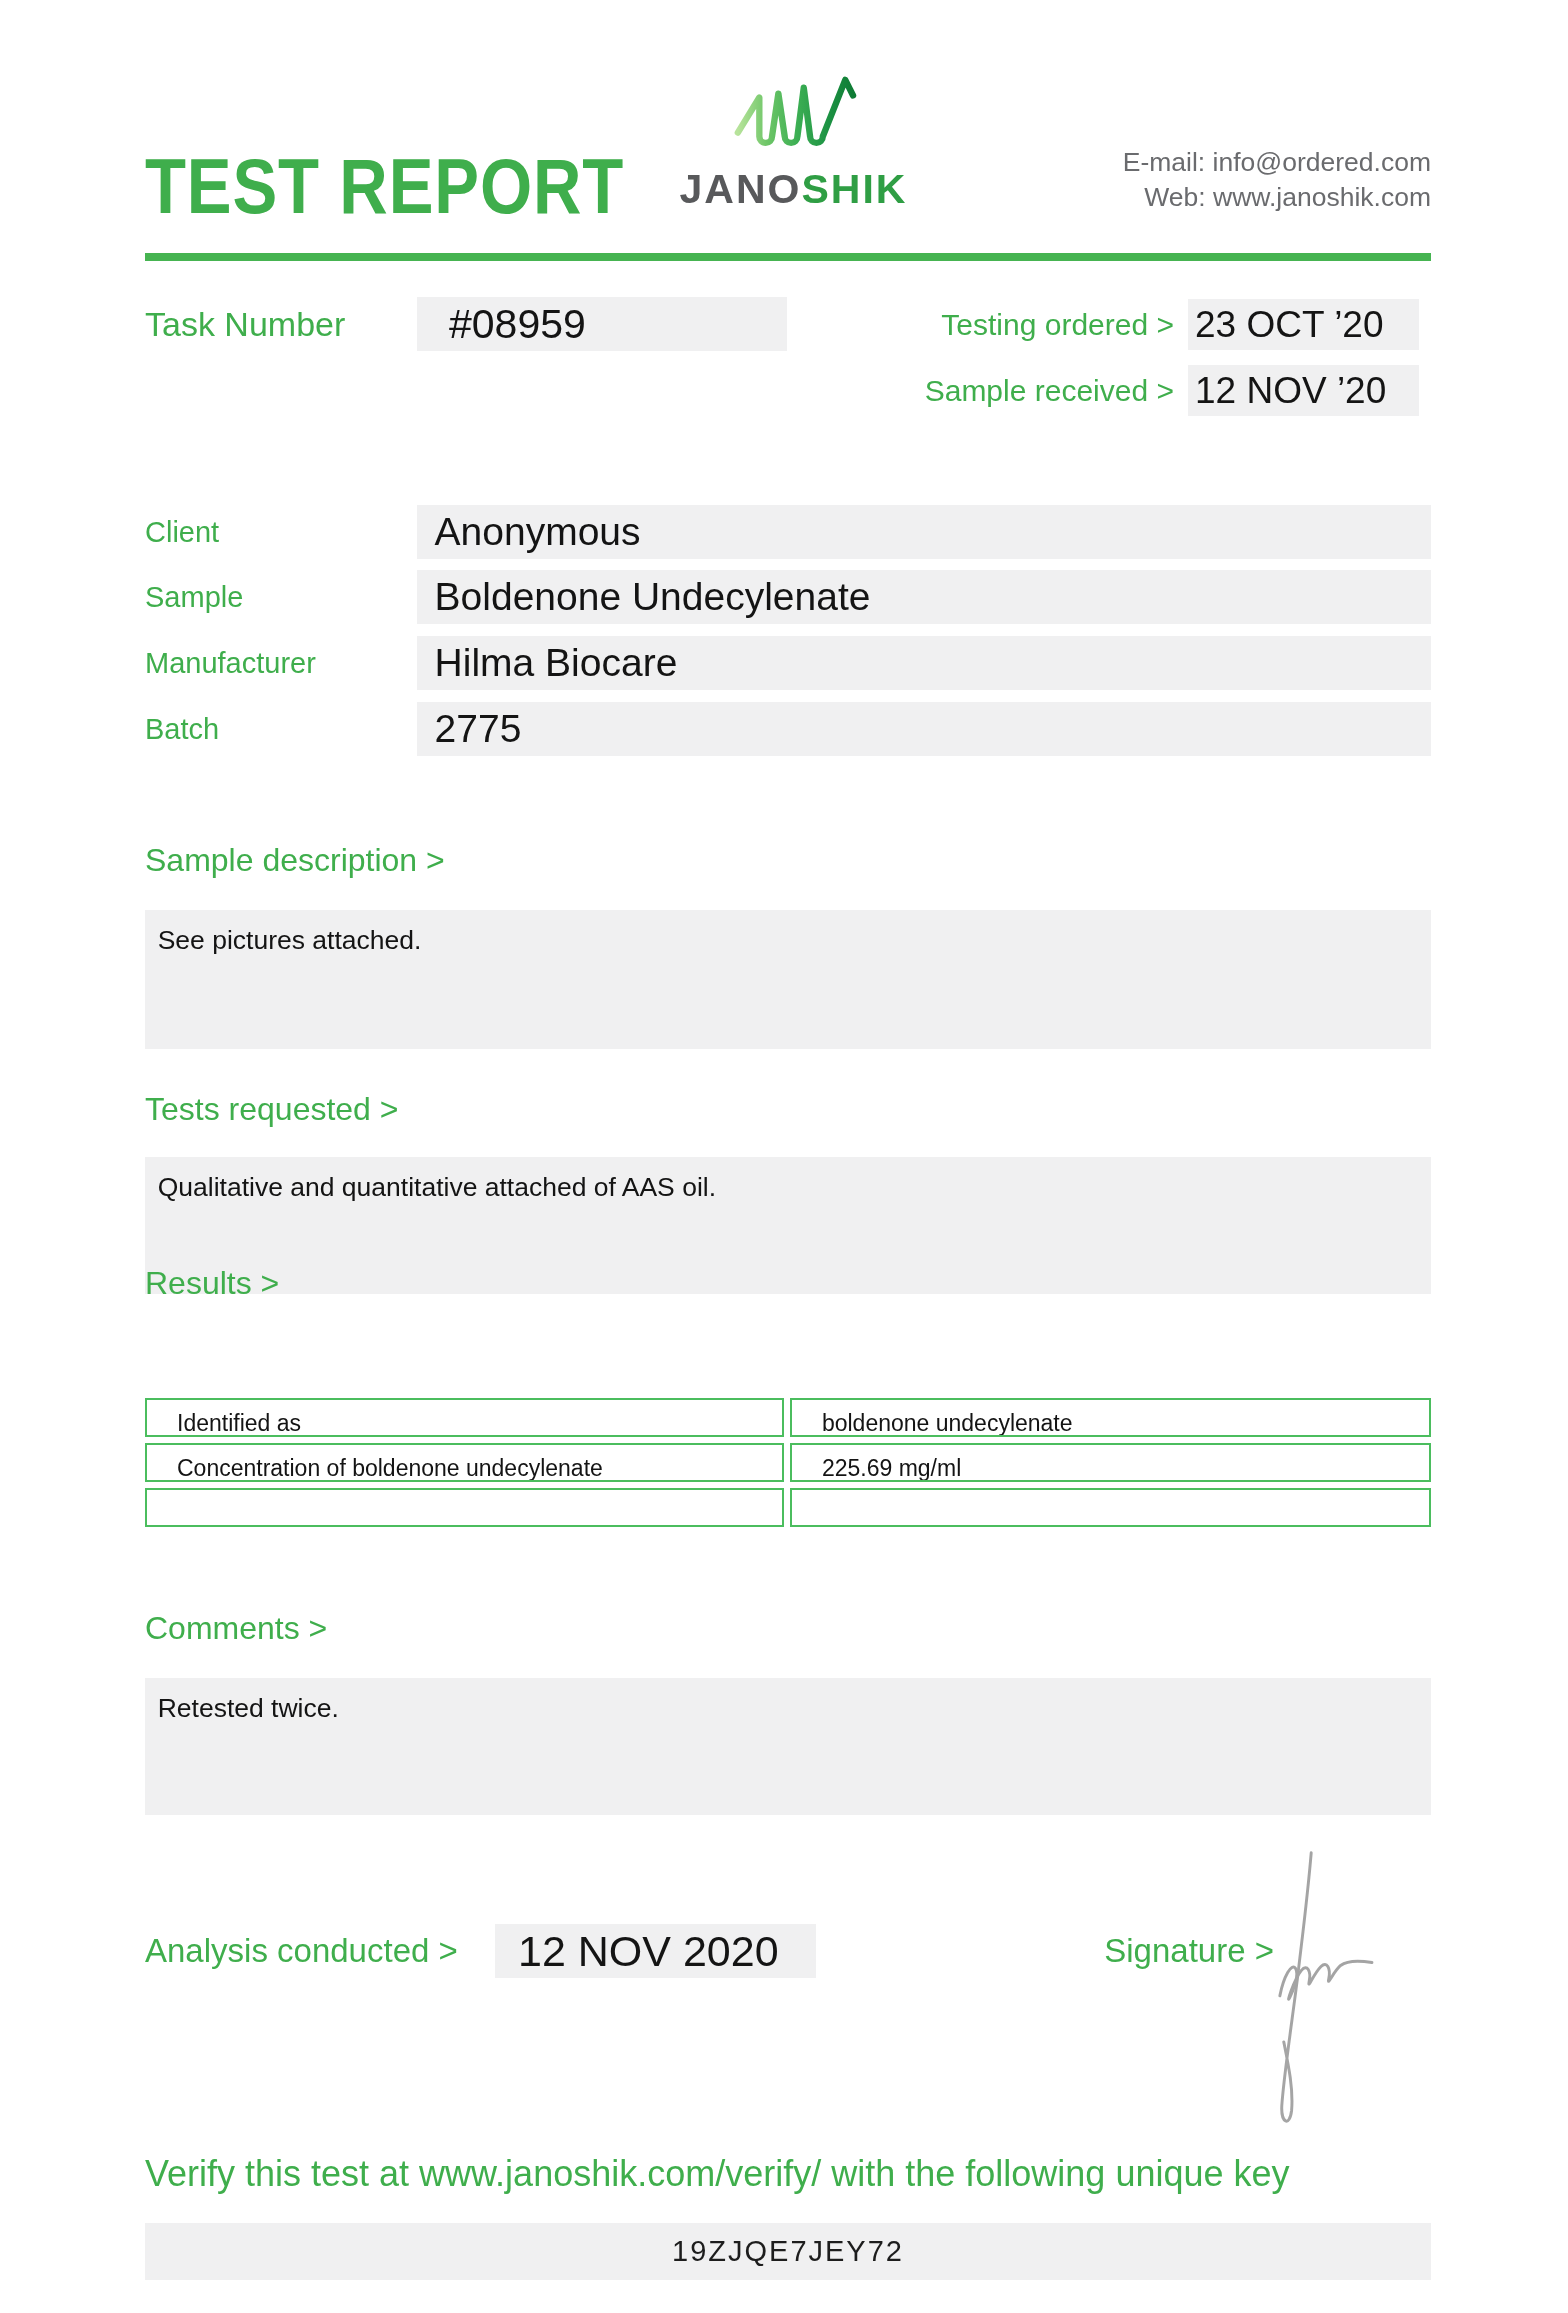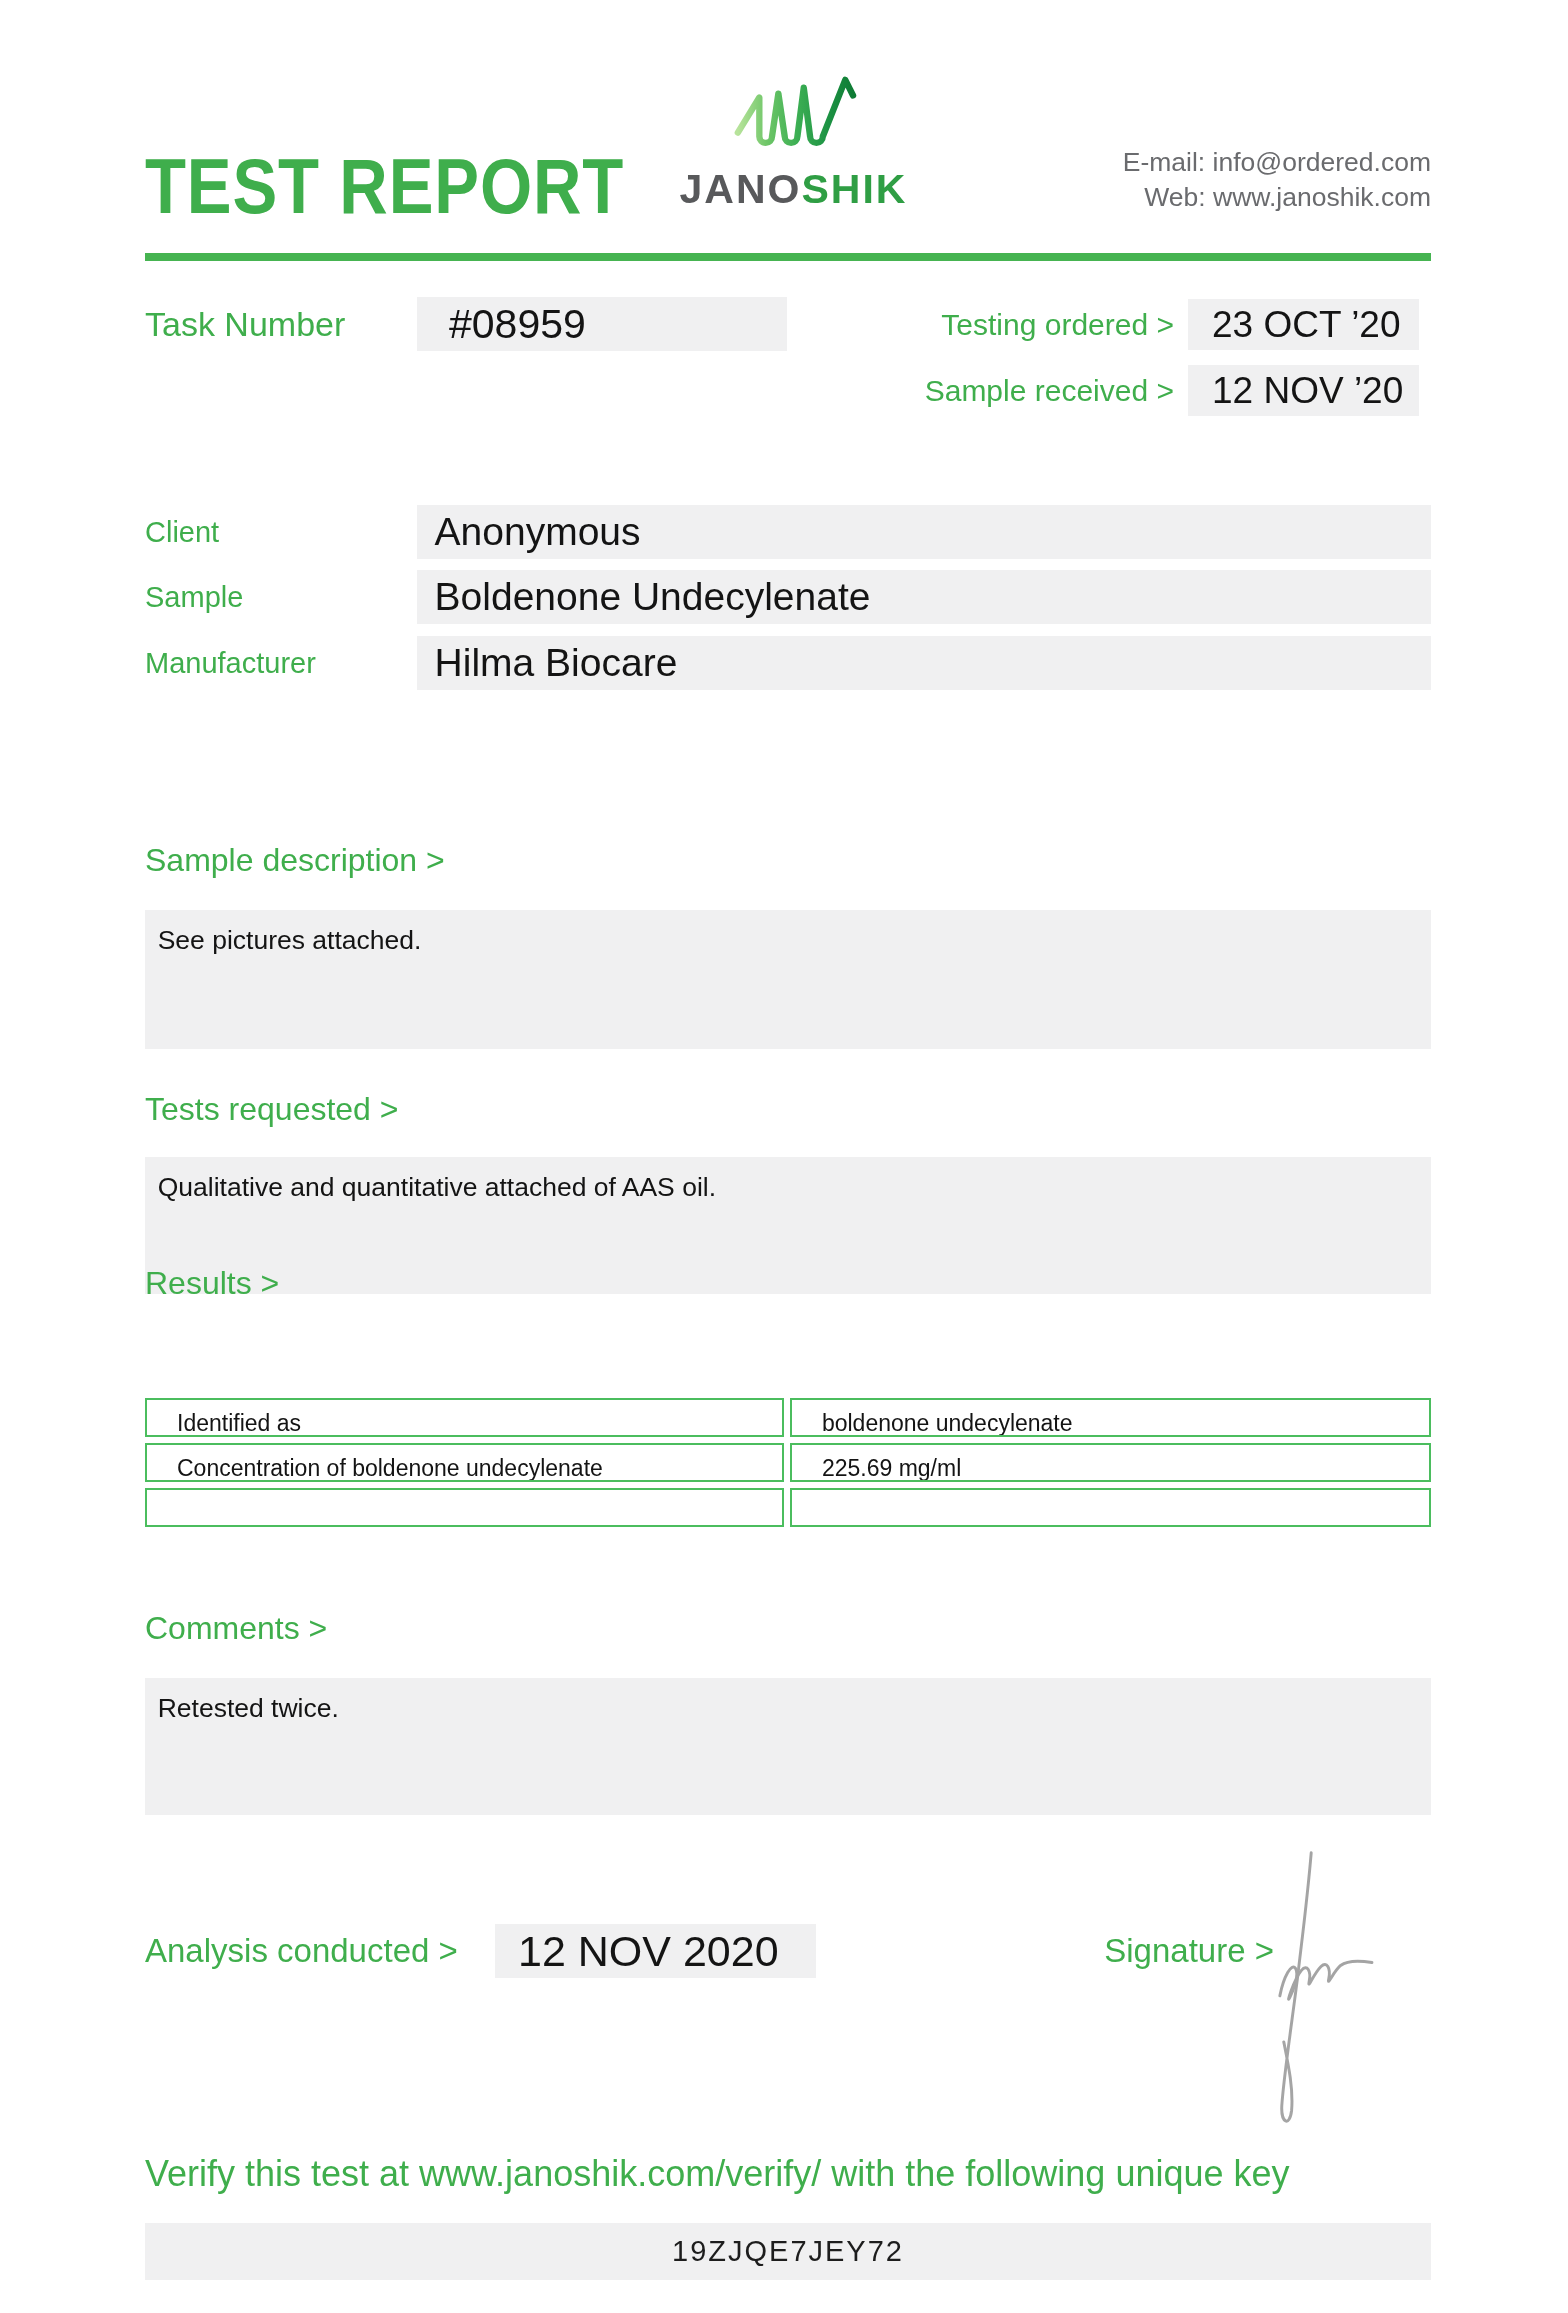--- a/index.html
+++ b/index.html
@@ -22,21 +22,21 @@
   .contact { position:absolute; right:137px; top:145px; text-align:right; font-size:26.5px; color:#6a6b6e; line-height:35px; }
   .rule { position:absolute; left:145px; right:137px; top:253px; height:7.8px; background:#46b451; }
   
   .task-label { position:absolute; left:145px; top:297px; font-size:34px; line-height:54px; color:#3fae4c; }
   .gray-box { background:#f0f0f1; position:absolute; }
   .task-box { left:417px; top:297px; width:370px; height:54px; }
   .task-box span { display:block; font-size:41px; line-height:54px; padding-left:32px; color:#141414; }
   .ordered-label { position:absolute; left:833px; top:299px; width:341px; text-align:right; font-size:30px; line-height:51px; color:#3fae4c; }
   .received-label { position:absolute; left:833px; top:365px; width:341px; text-align:right; font-size:30px; line-height:51px; color:#3fae4c; }
   .date-box { width:231px; height:51px; }
-  .date-box span { display:block; font-size:37px; line-height:51px; padding-left:24px; color:#141414; white-space:nowrap; }
+  .date-box span { display:block; font-size:37px; line-height:51px; padding-left:7px; color:#141414; white-space:nowrap; }
   .box-ordered { left:1188px; top:299px; }
   .box-received { left:1188px; top:365px; }
   
   .detail-row { position:absolute; left:145px; right:137px; height:54px; }
   .detail-label { position:absolute; left:0; top:0; font-size:29px; line-height:54px; color:#3fae4c; }
   .detail-box { position:absolute; left:272px; right:0; top:0; bottom:0; background:#f0f0f1; }
   .detail-box span { display:block; font-size:39px; line-height:54px; padding-left:17.6px; color:#141414; white-space:nowrap; }
   
   .sec-heading { position:absolute; left:145px; font-size:32px; line-height:43px; color:#3fae4c; }
   .text-box { position:absolute; left:145px; right:137px; background:#f0f0f1; }
@@ -119,20 +119,26 @@
     <div class="detail-box">
       <span>Anonymous</span>
     </div>
   </div>
   <div class="detail-row" style="top:636px;">
     <div class="detail-label">Manufacturer</div>
     <div class="detail-box">
       <span>Hilma Biocare</span>
     </div>
   </div>
+  <div class="detail-row" style="top:702px;">
+    <div class="detail-label">Batch</div>
+    <div class="detail-box">
+      <span>2775</span>
+    </div>
+  </div>
 
   <div class="sec-heading" style="top:839px;">Sample description &gt;</div>
   <div class="text-box" style="top:910px; height:139px;">
     <p>See pictures attached.</p>
   </div>
 
   <div class="sec-heading" style="top:1088px;">Tests requested &gt;</div>
   <div class="text-box" style="top:1157px; height:137px;">
     <p>Qualitative and quantitative attached of AAS oil.</p>
   </div>

